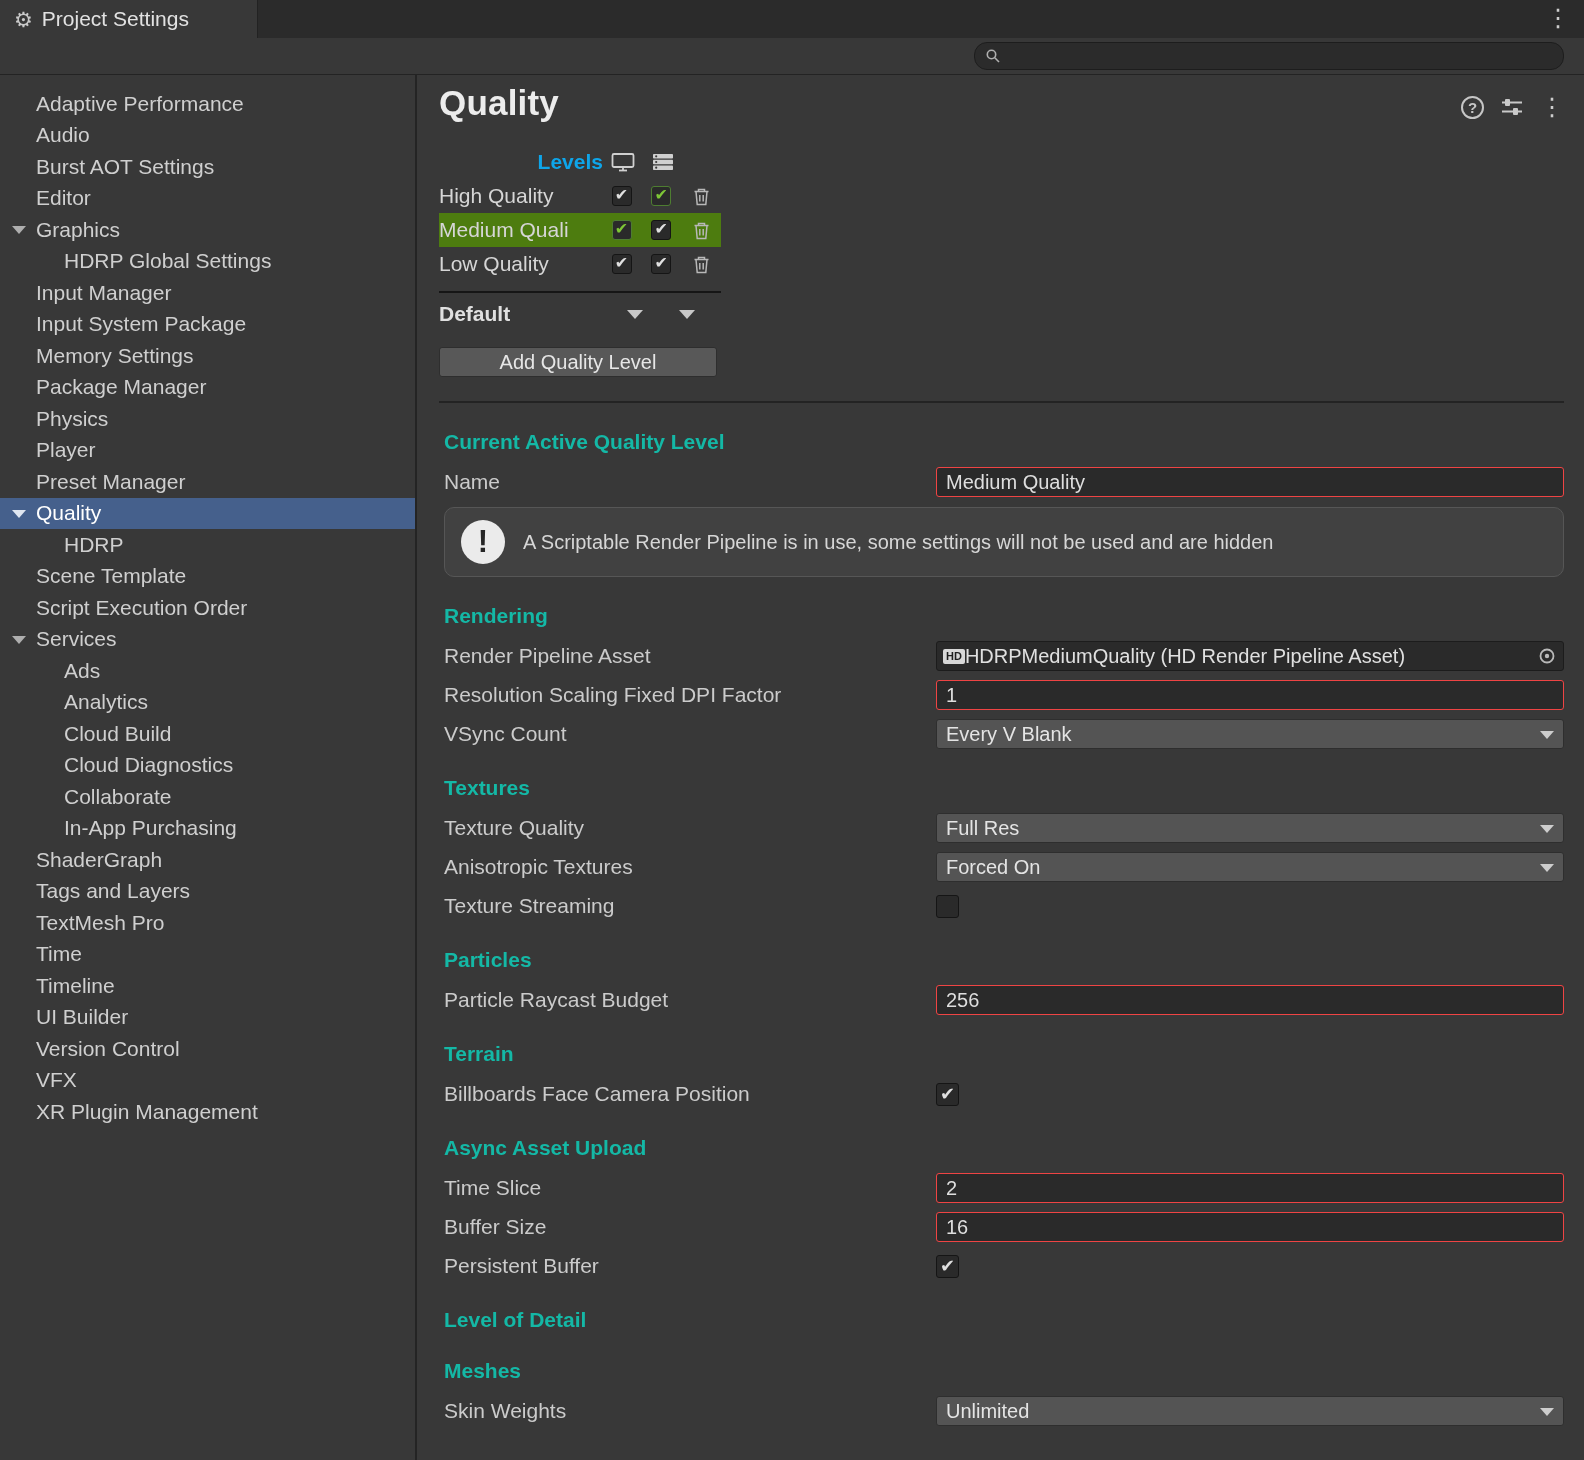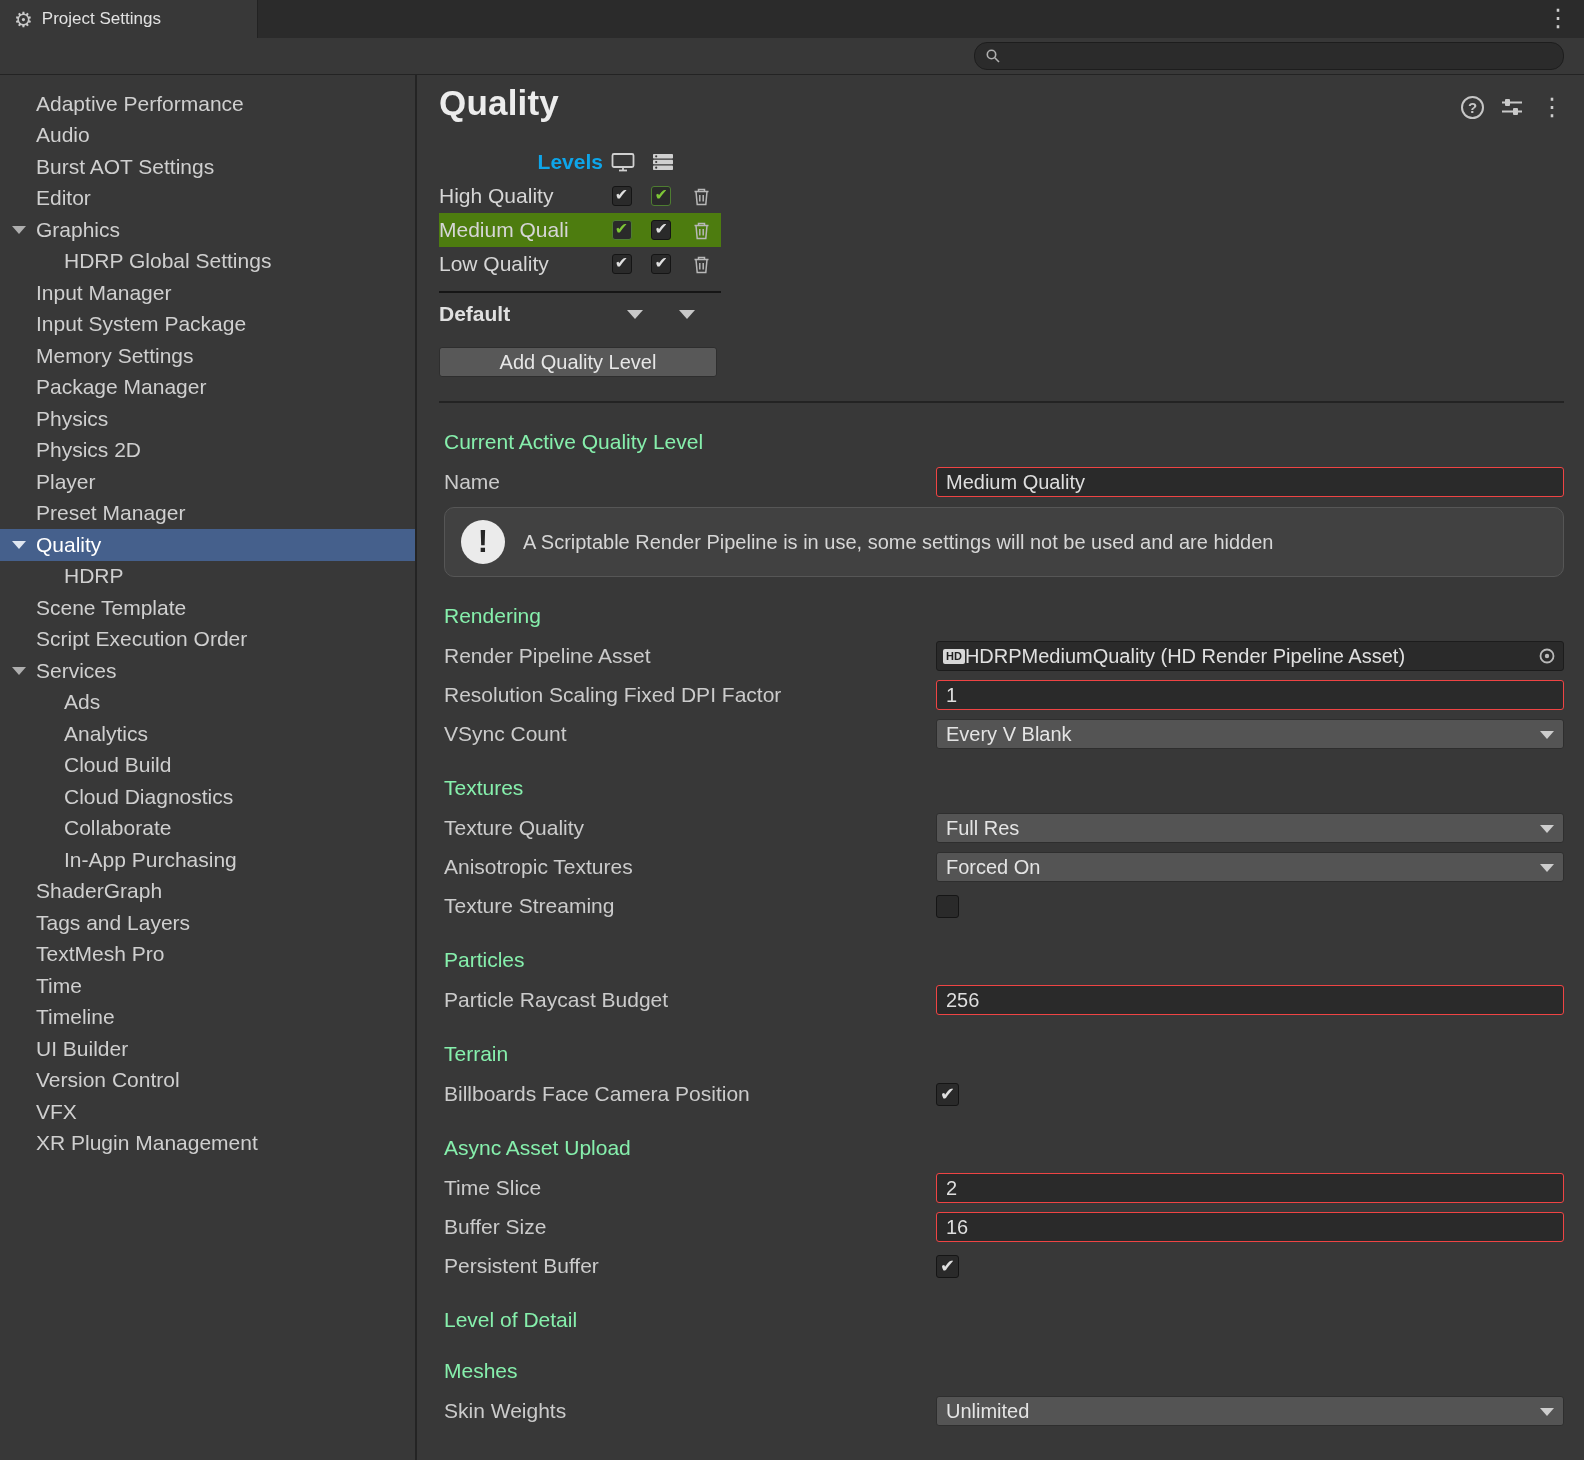--- a/index.html
+++ b/index.html
@@ -9,21 +9,21 @@
     font-family: "Liberation Sans", sans-serif;
     color: #c8c8c8;
     overflow: hidden;
   }
   .window { width: 1584px; height: 1460px; display: flex; flex-direction: column; }
 
   
   .titlebar { height: 38px; background: #2b2b2b; display: flex; align-items: stretch; position: relative; flex: 0 0 auto; }
   .tab { width: 258px; background: #383838; display: flex; align-items: center; gap: 9px; padding: 0 14px; border-right: 1px solid #222; }
   .gear { font-size: 21px; color: #c9c9c9; line-height: 1; }
-  .tab-title { font-size: 17px; color: #e2e2e2; white-space: nowrap; }
+  .tab-title { font-size: 21px; color: #e2e2e2; white-space: nowrap; }
   .win-kebab { position: absolute; right: 14px; top: 4px; font-size: 24px; color: #cdcdcd; cursor: default; }
 
   
   .toolbar { height: 37px; background: #383838; border-bottom: 1px solid #232323; position: relative; flex: 0 0 auto; }
   .search { position: absolute; right: 20px; top: 4px; width: 590px; height: 28px; background: #2b2b2b; border: 1px solid #1d1d1d; border-radius: 13px; display: flex; align-items: center; padding: 0 10px; gap: 7px; }
   .search input { flex: 1; background: transparent; border: none; outline: none; color: #dcdcdc; font-size: 18px; font-family: inherit; }
 
   
   .content { flex: 1; display: flex; min-height: 0; }
 
@@ -59,21 +59,21 @@
   .cb.form { width: 23px; height: 23px; }
   .cb.form.checked::after { font-size: 18px; left: 3px; top: -1px; }
   .default-row { display: flex; align-items: center; height: 34px; margin-top: 4px; gap: 12px; }
   .default-label { width: 164px; font-size: 21px; font-weight: 700; color: #e0e0e0; }
   .caret { width: 0; height: 0; border-left: 8px solid transparent; border-right: 8px solid transparent; border-top: 9px solid #c8c8c8; }
   .add-btn { margin-top: 16px; width: 278px; height: 30px; background: #585858; border: 1px solid #2e2e2e; border-radius: 3px; color: #e6e6e6; font-size: 20px; font-family: inherit; cursor: default; }
 
   .divider { margin-top: 24px; border-top: 2px solid #232323; }
 
   
-  .section-h { font-size: 21px; font-weight: 400; color: #86efac; margin: 27px 0 13px 5px; }
+  .section-h { font-size: 21px; font-weight: 700; color: #14b8a6; margin: 27px 0 13px 5px; }
   .frow { display: flex; align-items: center; margin: 0 0 9px 5px; min-height: 30px; }
   .flabel { width: 492px; flex: 0 0 auto; font-size: 21px; color: #cbcbcb; white-space: nowrap; }
   .textfield { flex: 1; height: 30px; background: #2a2a2a; border: 1px solid #ef4444; border-radius: 3px; display: flex; align-items: center; padding: 0 9px; font-size: 20px; color: #dedede; }
   .dropdown { flex: 1; height: 30px; background: #545454; border: 1px solid #2e2e2e; border-radius: 3px; display: flex; align-items: center; padding: 0 30px 0 9px; font-size: 20px; color: #e4e4e4; position: relative; }
   .dropdown::after { content: ''; position: absolute; right: 9px; top: 11px; width: 0; height: 0; border-left: 7px solid transparent; border-right: 7px solid transparent; border-top: 8px solid #cdcdcd; }
   .objectfield { flex: 1; height: 30px; background: #2a2a2a; border: 1px solid #1c1c1c; border-radius: 3px; display: flex; align-items: center; gap: 0; padding: 0 32px 0 6px; font-size: 20px; color: #e0e0e0; position: relative; white-space: nowrap; overflow: hidden; }
   .hd-badge { flex: 0 0 auto; background: #d8d8d8; color: #1f1f1f; font-weight: 700; font-size: 11px; border-radius: 2px; padding: 2px 3px; line-height: 1; }
   .picker { position: absolute; right: 7px; top: 5px; }
 
   
@@ -135,23 +135,20 @@
           <span>Input System Package</span>
         </div>
       <div class="side-item">
           <span>Memory Settings</span>
         </div>
       <div class="side-item">
           <span>Package Manager</span>
         </div>
       <div class="side-item">
           <span>Physics</span>
-        </div>
-      <div class="side-item">
-          <span>Physics 2D</span>
         </div>
       <div class="side-item">
           <span>Player</span>
         </div>
       <div class="side-item">
           <span>Preset Manager</span>
         </div>
       <div class="side-item selected">
           <span class="tri"></span>
           <span>Quality</span>

